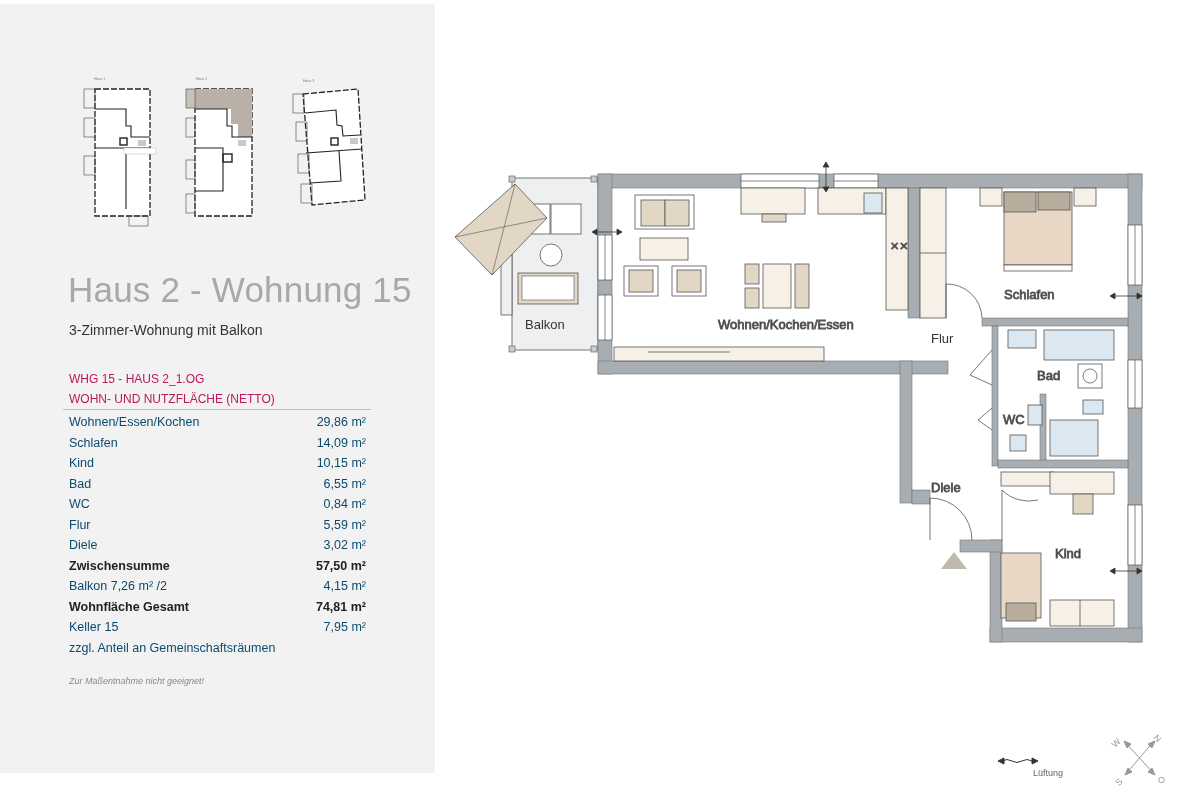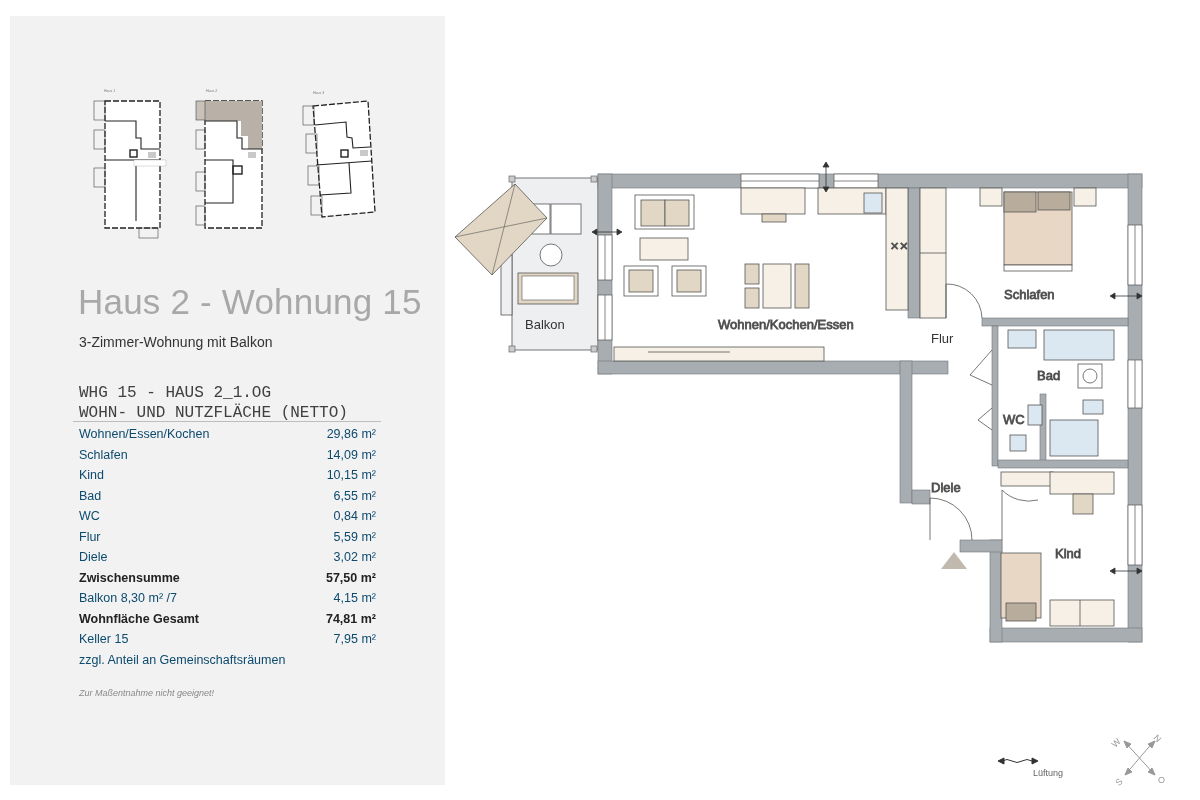--- a/index.html
+++ b/index.html
@@ -1,21 +1,21 @@
 <!DOCTYPE html>
 <html><head>
 <meta charset="utf-8">
 <style>
   html, body { margin:0; padding:0; }
   body { width:1200px; height:800px; position:relative; background:#ffffff; overflow:hidden;
          font-family:"Liberation Sans", sans-serif; color:#333; }
-  .panel { position:absolute; left:0; top:16px; width:435px; height:769px; background:#f2f2f2;margin-left:10px; }
+  .panel { position:absolute; left:0; top:4px; width:435px; height:769px; background:#f2f2f2; }
   .title { position:absolute; left:68px; top:266px; font-size:35px; color:#a8a8a8; font-weight:300; letter-spacing:0.2px; white-space:nowrap; }
   .subtitle { position:absolute; left:69px; top:318px; font-size:14px; color:#333; }
-  .caps { position:absolute; left:69px; font-size:16px; color:#404040;font-family:Liberation Mono, monospace; }
+  .caps { position:absolute; left:69px; font-size:12px; color:#be185d; }
   .rule { position:absolute; left:63px; top:405px; width:308px; height:1px; background:#bdbdbd; }
   .table { position:absolute; left:69px; top:408px; width:297px; }
   .row { display:flex; justify-content:space-between; height:20.5px; line-height:20.5px; font-size:12.5px; color:#0c4a6e; }
   .row.bold { font-weight:bold; color:#222; }
   .note { position:absolute; left:69px; top:672px; font-size:9px; font-style:italic; color:#888; }
   .plan { position:absolute; left:0; top:0; width:1200px; height:800px; }
   .room-label { font-family:"Liberation Sans", sans-serif; font-size:13px; fill:#333; }
   .legend-label { position:absolute; left:1001px; top:768px; font-size:9px; color:#666;padding-left:32px; }
 </style>
 </head>
@@ -99,21 +99,21 @@
       </div>
     <div class="row">
         <span>Diele</span>
         <span>3,02 m²</span>
       </div>
     <div class="row bold">
         <span>Zwischensumme</span>
         <span>57,50 m²</span>
       </div>
     <div class="row">
-        <span>Balkon  8,30 m² /7</span>
+        <span>Balkon  7,26 m² /2</span>
         <span>4,15 m²</span>
       </div>
     <div class="row bold">
         <span>Wohnfläche Gesamt</span>
         <span>74,81 m²</span>
       </div>
     <div class="row">
         <span>Keller 15</span>
         <span>7,95 m²</span>
       </div>

